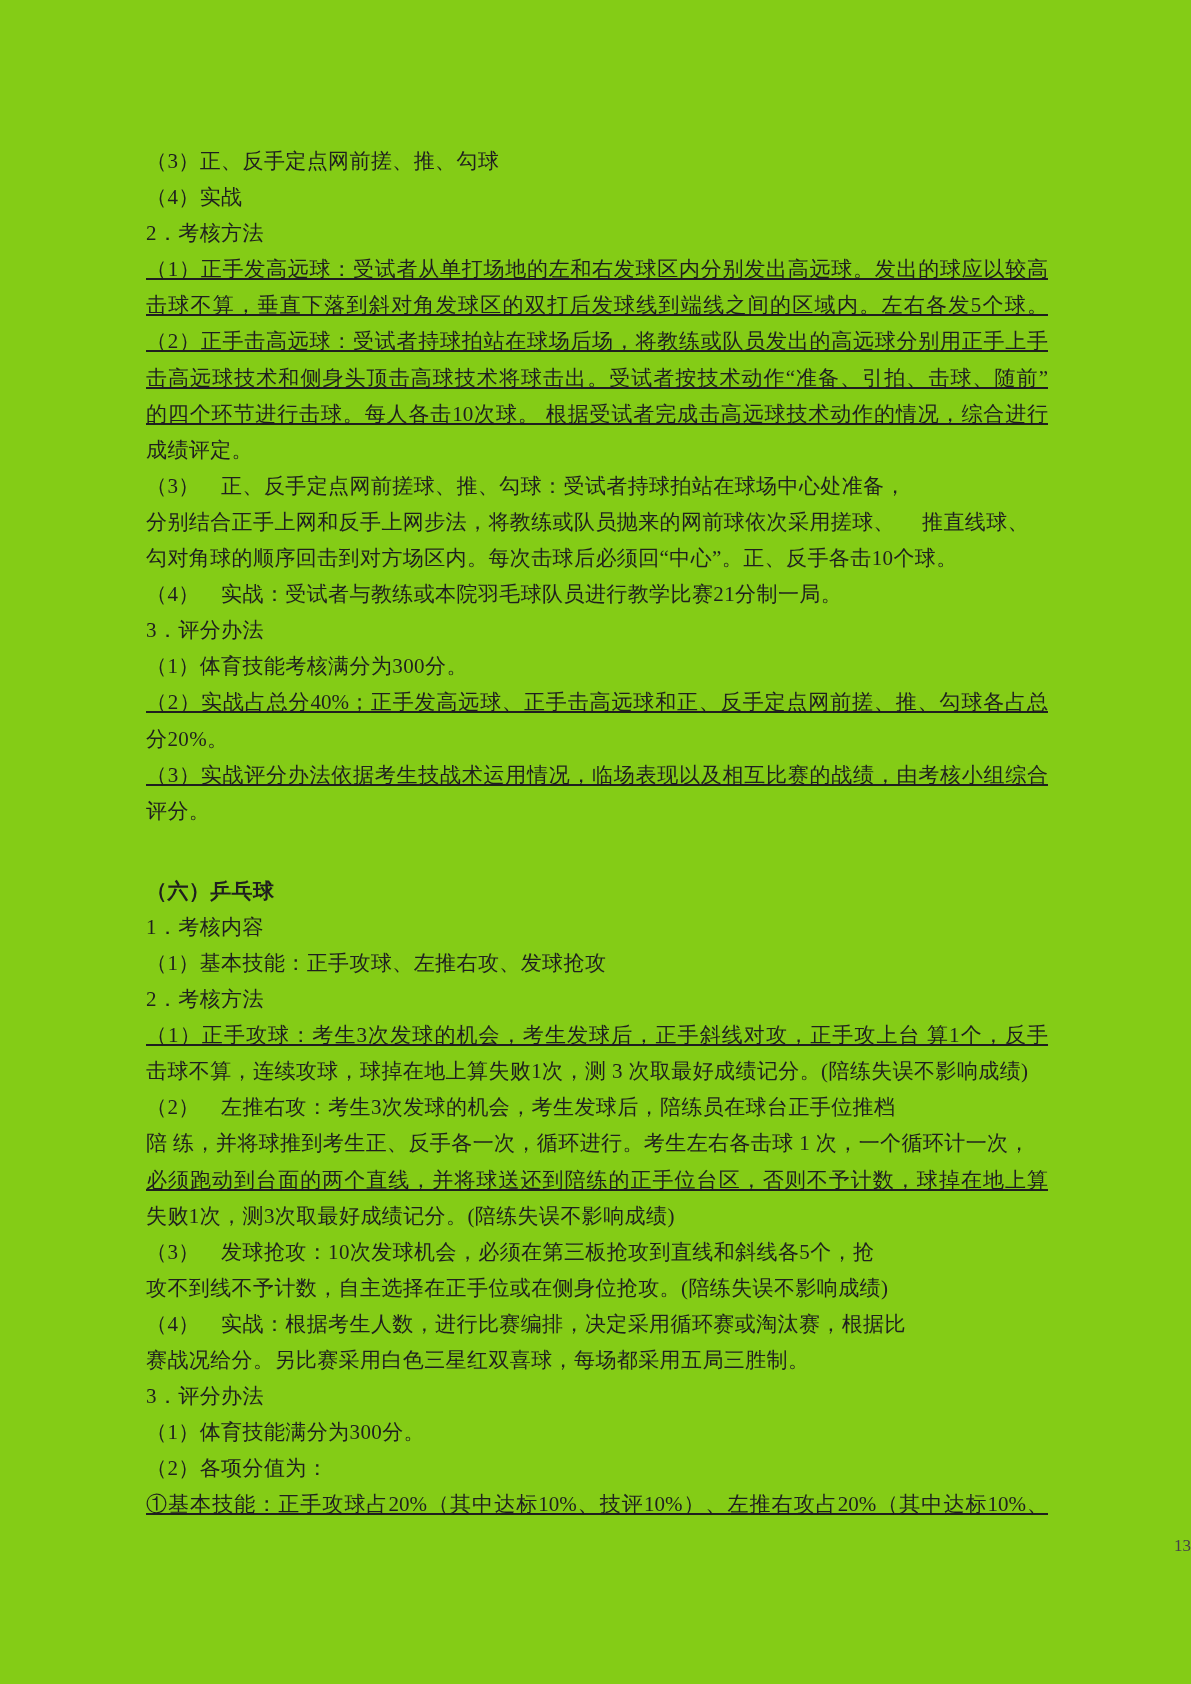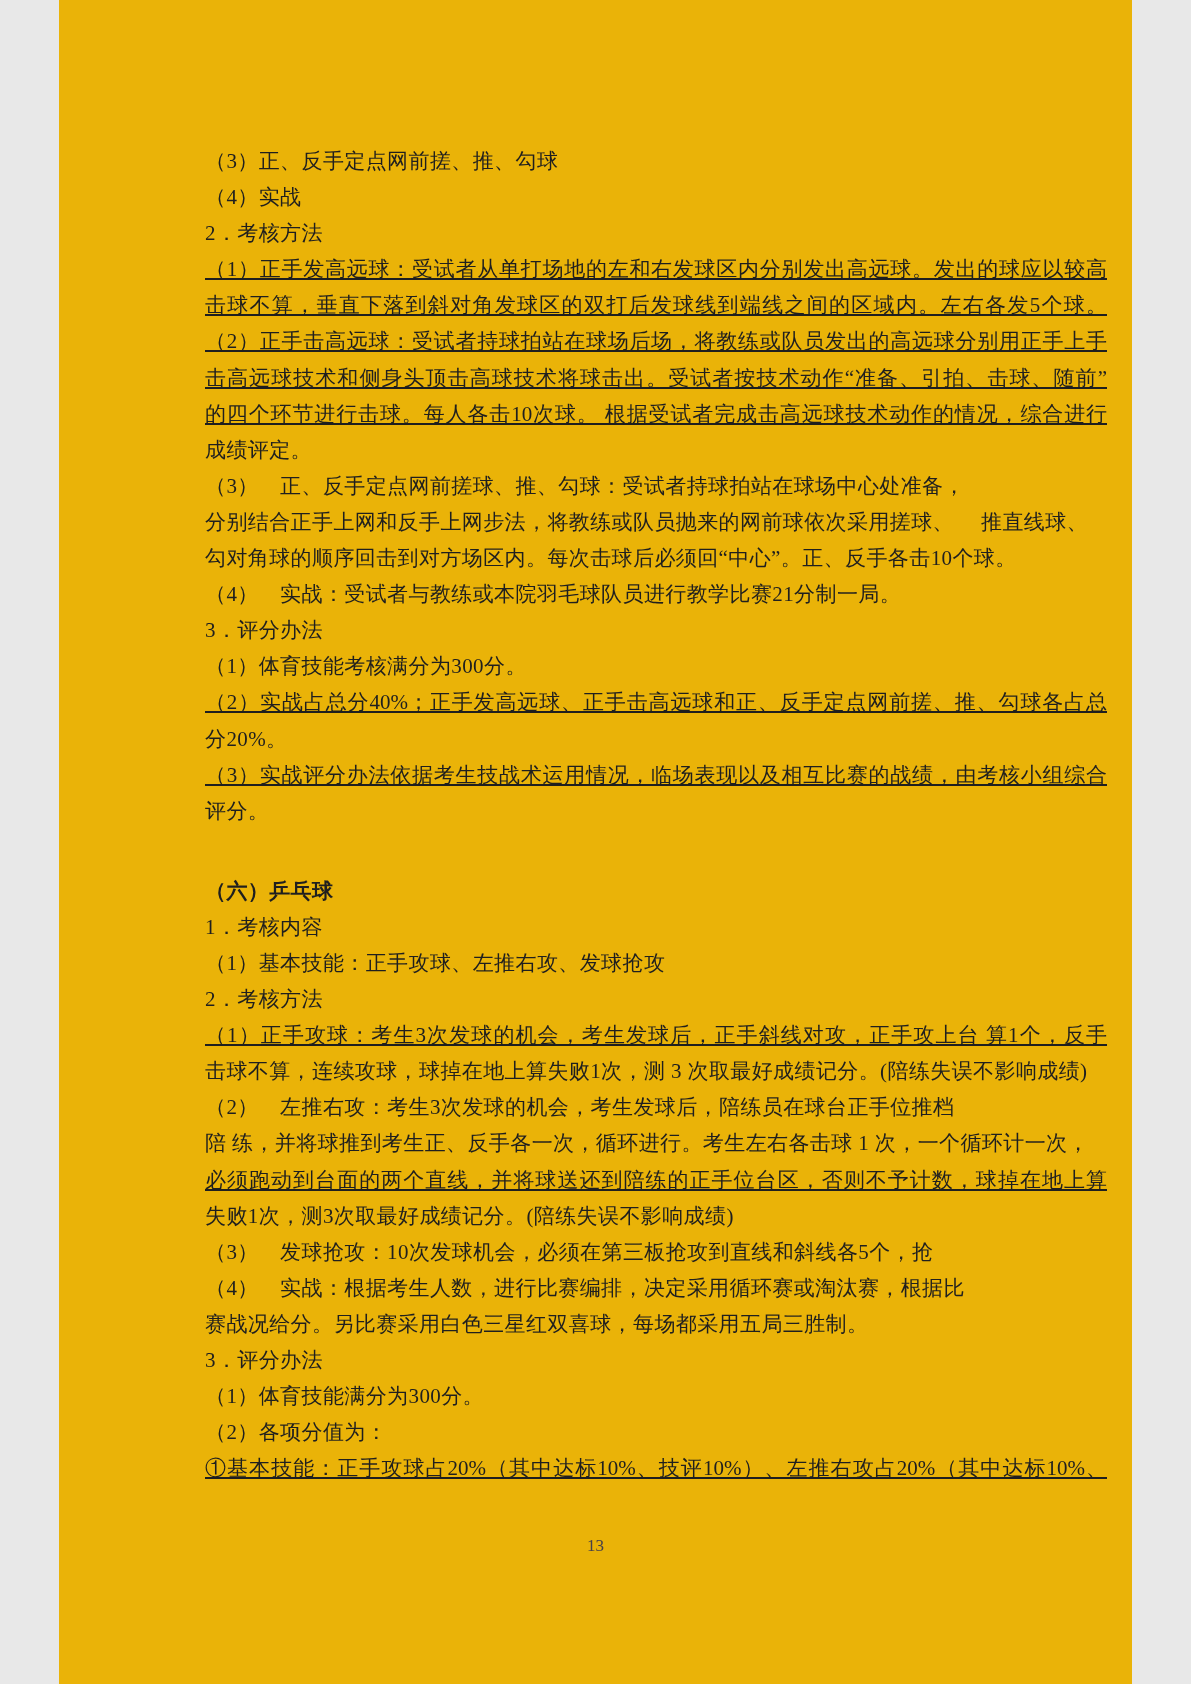--- a/index.html
+++ b/index.html
@@ -2,24 +2,24 @@
 <html><head>
 <meta charset="utf-8">
 <style>
   html, body {
     margin: 0;
     padding: 0;
     background: #e8e8e8;
   }
   .page {
     position: relative;
-    width: 1073px;
+    width: 1191px;
     height: 1684px;
     margin: 0 auto;
-    background: #eab308;
+    background: #84cc16;
     overflow: hidden;
     font-family: "Liberation Serif", "DejaVu Serif", serif;
     color: #1f1f1f;
   }
   .content {
     position: absolute;
     left: 146px;
     top: 143px;
     width: 902px;
   }
@@ -40,21 +40,21 @@
   }
   .line.bold {
     font-weight: bold;
     margin-top: 44px;
   }
   .page-number {
     position: absolute;
     top: 1536px;
     left: 0;
     width: 100%;
-    text-align: center;
+    text-align: right;
     font-size: 17px;
     color: #46404a;
   }
 </style>
 </head>
 <body>
 
 <div class="page">
   <div class="content" id="document-body">
       <div class="line">（3）正、反手定点网前搓、推、勾球</div>
@@ -80,20 +80,21 @@
       <div class="line">1．考核内容</div>
       <div class="line">（1）基本技能：正手攻球、左推右攻、发球抢攻</div>
       <div class="line">2．考核方法</div>
       <div class="line just">（1）正手攻球：考生3次发球的机会，考生发球后，正手斜线对攻，正手攻上台 算1个，反手</div>
       <div class="line">击球不算，连续攻球，球掉在地上算失败1次，测 3 次取最好成绩记分。(陪练失误不影响成绩)</div>
       <div class="line">（2）　左推右攻：考生3次发球的机会，考生发球后，陪练员在球台正手位推档</div>
       <div class="line">陪 练，并将球推到考生正、反手各一次，循环进行。考生左右各击球 1 次，一个循环计一次，</div>
       <div class="line just">必须跑动到台面的两个直线，并将球送还到陪练的正手位台区，否则不予计数，球掉在地上算</div>
       <div class="line">失败1次，测3次取最好成绩记分。(陪练失误不影响成绩)</div>
       <div class="line">（3）　发球抢攻：10次发球机会，必须在第三板抢攻到直线和斜线各5个，抢</div>
+      <div class="line">攻不到线不予计数，自主选择在正手位或在侧身位抢攻。(陪练失误不影响成绩)</div>
       <div class="line">（4）　实战：根据考生人数，进行比赛编排，决定采用循环赛或淘汰赛，根据比</div>
       <div class="line">赛战况给分。另比赛采用白色三星红双喜球，每场都采用五局三胜制。</div>
       <div class="line">3．评分办法</div>
       <div class="line">（1）体育技能满分为300分。</div>
       <div class="line">（2）各项分值为：</div>
       <div class="line just">①基本技能：正手攻球占20%（其中达标10%、技评10%）、左推右攻占20%（其中达标10%、</div>
     </div>
   <div class="page-number">13</div>
 </div>
 

